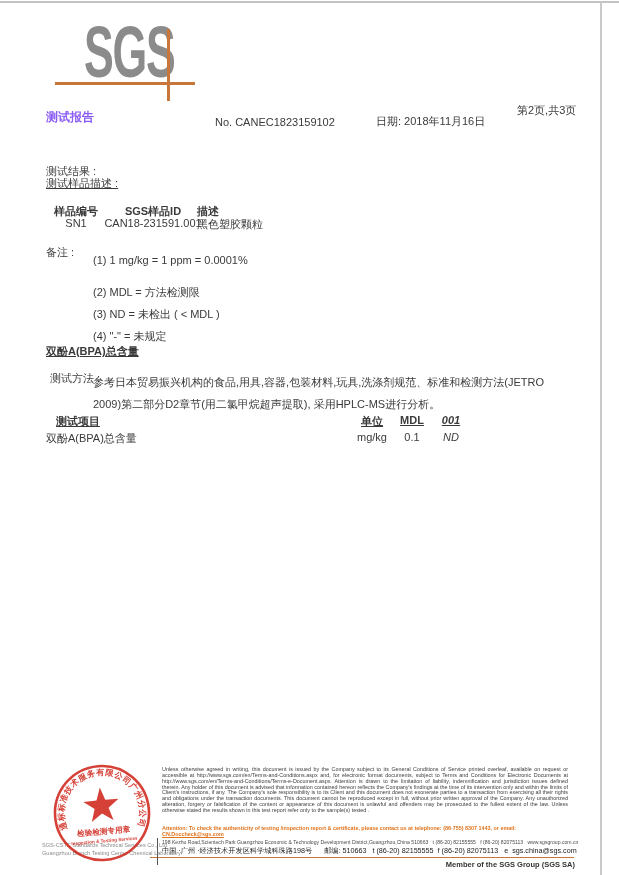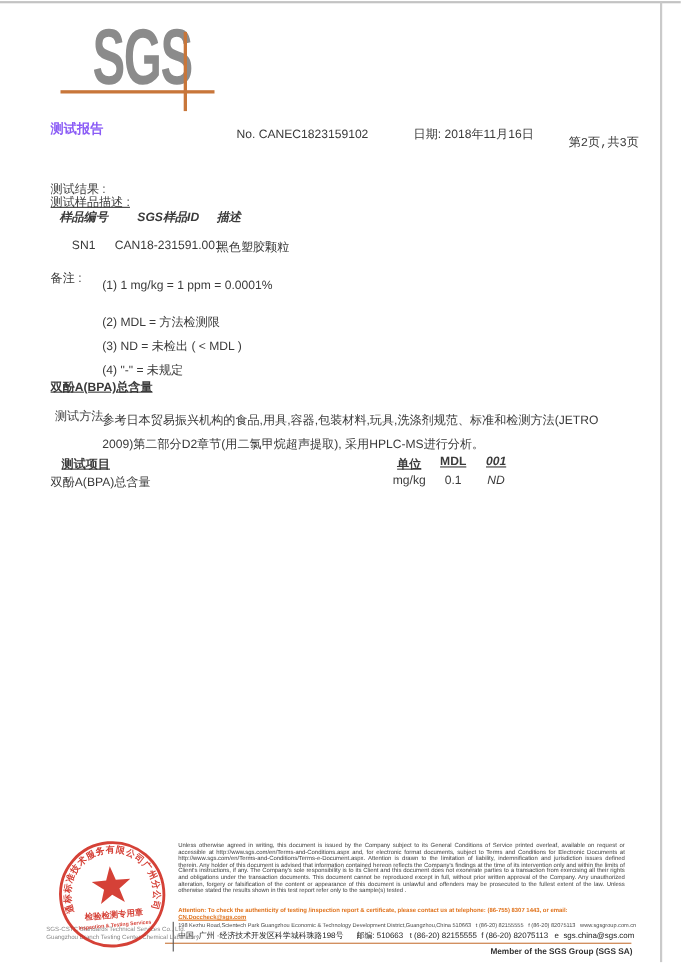--- a/index.html
+++ b/index.html
@@ -16,30 +16,30 @@
   .logo {
     left:84px; top:22px; font-size:72px; font-weight:bold; line-height:60px;
     color:#8b8b8b; letter-spacing:-2px; transform:scaleX(0.62); transform-origin:left top;
   }
   .logo-hline { left:55px; top:82px; width:140px; height:2.5px; background:#c8763a; }
   .logo-vline { left:167px; top:29px; width:2.5px; height:72px; background:#c8763a; }
   
   .doc-title  { left:46px; top:109px; font-size:12px; font-weight:bold; color:#8b5cf6; }
   .report-no  { left:215px; top:116px; font-size:11px; }
   .report-date{ left:376px; top:114px; font-size:11px; }
-  .page-info  { left:517px; top:122px; font-size:11px;font-family:Liberation Mono, monospace; }
+  .page-info  { left:517px; top:103px; font-size:11px; }
   .lbl        { font-size:11px; }
   .results-label { left:46px; top:144px;margin-top:20px; }
   .sample-label  { left:46px; top:176px; text-decoration:underline; }
   
   .st-h { font-weight:bold; }
   .st-c1 { left:46px;  width:60px; text-align:center; font-size:11px; }
   .st-c2 { left:104px; width:98px; text-align:center; font-size:11px; }
   .st-c3 { left:197px; font-size:11px; }
-  .st-row1 { top:190px;font-style:italic; }
+  .st-row1 { top:204px; }
   .st-row2 { top:217px; }
   .notes-label { left:46px; top:245px; }
   .note { left:93px; font-size:11px; }
   
   .section-title { left:46px; top:344px; font-size:11px; font-weight:bold; text-decoration:underline; }
   .method-label  { left:50px; top:371px; }
   .method-text   { left:93px; top:371px; width:468px; font-size:11px; line-height:22px; }
   
   .rt-head { font-weight:bold; text-decoration:underline; font-size:11px; }
   .rt-cell { font-size:11px; }

